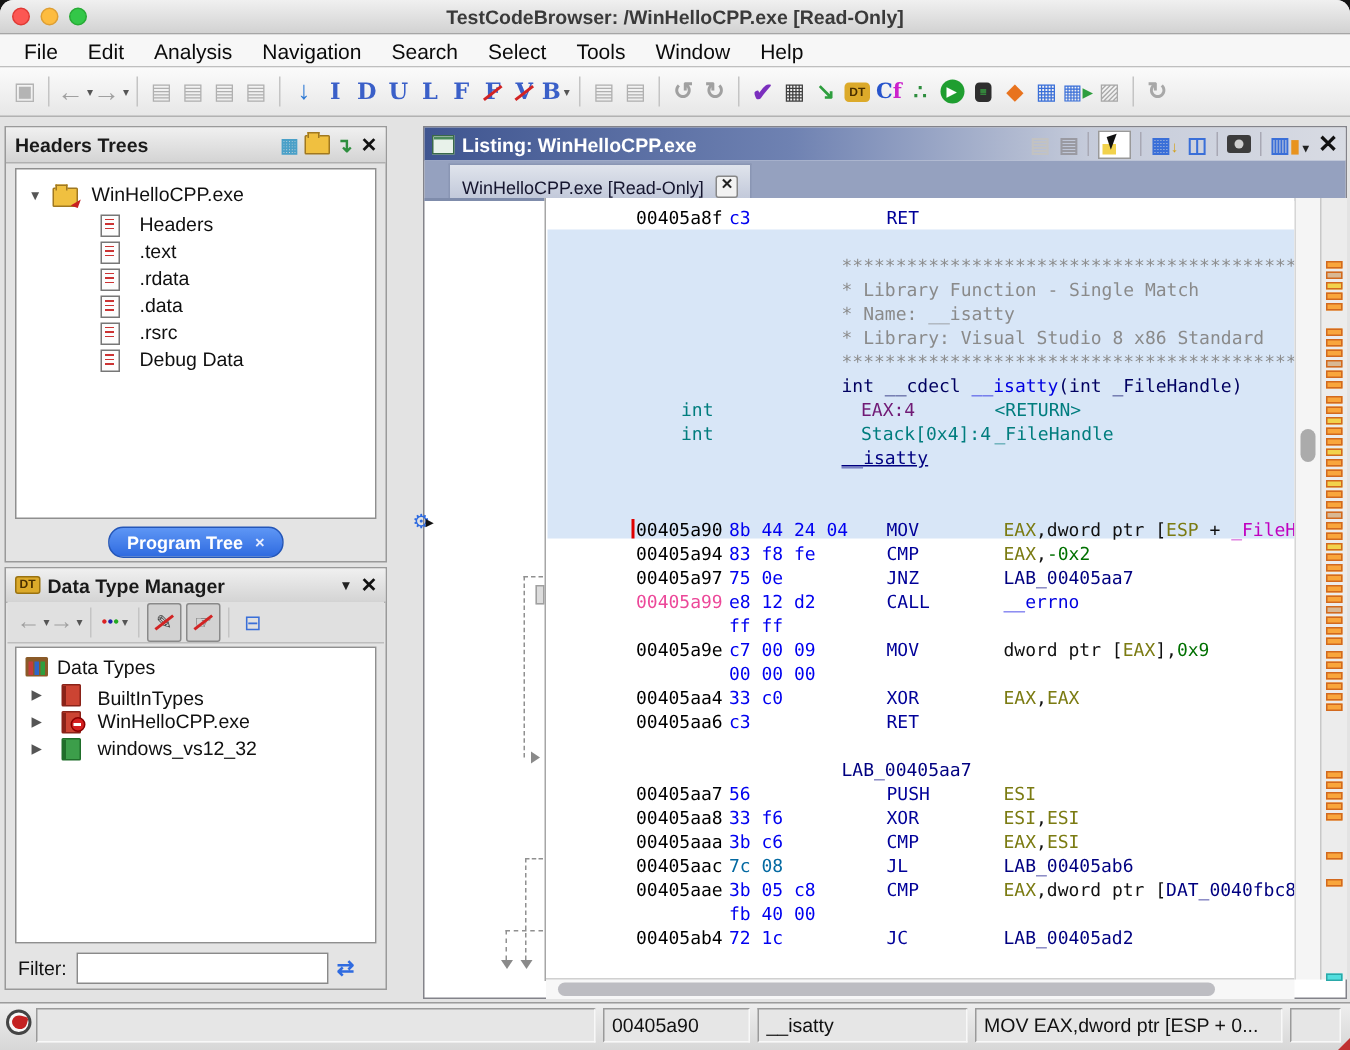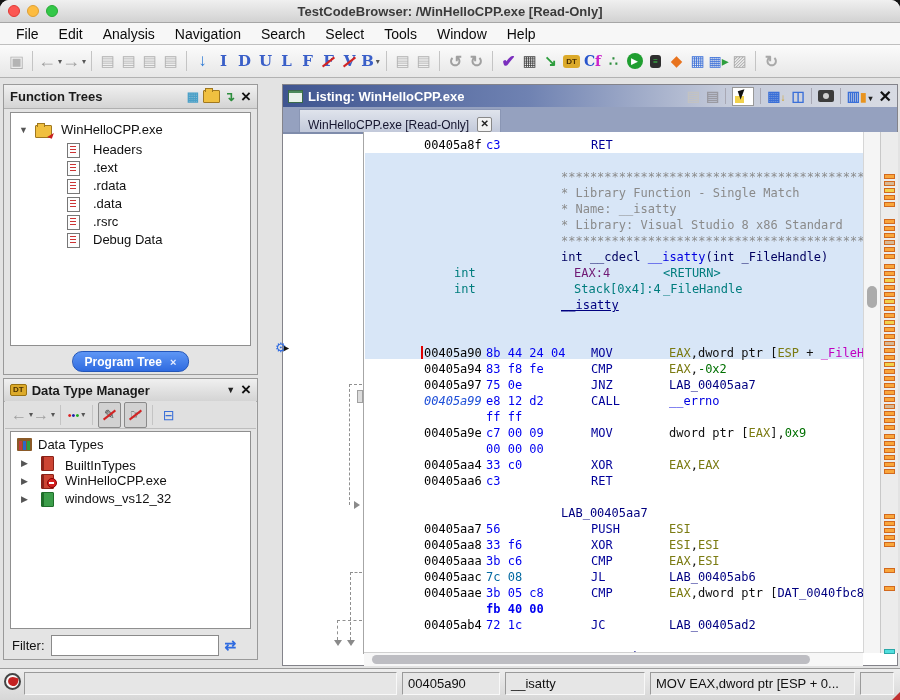--- a/index.html
+++ b/index.html
@@ -244,21 +244,21 @@
         <span style="color: rgb(168, 168, 168); font-size: 15px;">▨</span>
       </div>
       <div class="tsep"></div>
       <div class="tbtn">
         <span style="color: rgb(168, 168, 168); font-size: 16px; font-weight: bold;">↻</span>
       </div>
     </div>
 
   <div class="panel" style="left:3px;top:84px;width:255px;height:291px;">
     <div class="panel-header">
-      <span>Function Trees</span>
+      <span>Headers Trees</span>
       <span class="ph-spacer"></span>
       <span class="ph-icon" style="color:#4aa0c8;">▦</span>
       <span class="ph-icon">
           <span class="i-folder"></span>
         </span>
       <span class="ph-icon" style="color:#2e8e3e;font-weight:bold;">↴</span>
       <span class="x-btn">×</span>
     </div>
     <div class="tree-body" style="left:6px;top:27px;width:241px;height:234px;" id="pt-tree">
         <div class="trow" style="top: 8px;">
@@ -399,33 +399,33 @@
         <div class="crow" style="top: 69px;"><span class="cc" style="color: rgb(138, 138, 138);">* Name: __isatty</span></div>
         <div class="crow" style="top: 85px;"><span class="cc" style="color: rgb(138, 138, 138);">* Library: Visual Studio 8 x86 Standard</span></div>
         <div class="crow" style="top: 101px;"><span class="cc" style="color: rgb(138, 138, 138);">**************************************************************</span></div>
         <div class="crow" style="top: 117px;"><span class="cc"><span style="position: static; color: rgb(0, 0, 96);">int __cdecl </span><span style="position: static; color: rgb(0, 0, 224);">__isatty</span><span style="position: static; color: rgb(0, 0, 96);">(int _FileHandle)</span></span></div>
         <div class="crow" style="top: 133px;"><span class="p1" style="color: rgb(0, 125, 126);">int</span><span class="p2" style="color: #701a75;">EAX:4</span><span class="p3" style="color: rgb(0, 125, 126);">&lt;RETURN&gt;</span></div>
         <div class="crow" style="top: 149px;"><span class="p1" style="color: rgb(0, 125, 126);">int</span><span class="p2" style="color: rgb(0, 125, 126);">Stack[0x4]:4</span><span class="p3" style="color: rgb(0, 125, 126);">_FileHandle</span></div>
         <div class="crow" style="top: 165px;"><span class="cc" style="color: rgb(0, 0, 128); text-decoration: underline;">__isatty</span></div>
         <div class="crow" style="top: 213px;"><span class="ca" style="color: rgb(0, 0, 0);">00405a90</span><span class="cb" style="color: rgb(0, 0, 240);">8b 44 24 04</span><span class="cm" style="color: rgb(0, 0, 153);">MOV</span><span class="co"><span style="position: static; color: rgb(123, 123, 18);">EAX</span><span style="position: static; color: rgb(16, 16, 16);">,dword ptr [</span><span style="position: static; color: rgb(123, 123, 18);">ESP</span><span style="position: static; color: rgb(16, 16, 16);"> + </span><span style="position: static; color: rgb(192, 0, 192);">_FileHandle]</span></span><div class="cursor-bar"></div></div>
         <div class="crow" style="top: 229px;"><span class="ca" style="color: rgb(0, 0, 0);">00405a94</span><span class="cb" style="color: rgb(0, 0, 240);">83 f8 fe</span><span class="cm" style="color: rgb(0, 0, 153);">CMP</span><span class="co"><span style="position: static; color: rgb(123, 123, 18);">EAX</span><span style="position: static; color: rgb(16, 16, 16);">,</span><span style="position: static; color: rgb(0, 112, 0);">-0x2</span></span></div>
         <div class="crow" style="top: 245px;"><span class="ca" style="color: rgb(0, 0, 0);">00405a97</span><span class="cb" style="color: rgb(0, 0, 240);">75 0e</span><span class="cm" style="color: rgb(0, 0, 153);">JNZ</span><span class="co"><span style="position: static; color: rgb(0, 0, 128);">LAB_00405aa7</span></span></div>
-        <div class="crow" style="top: 261px;"><span class="ca" style="color: #1d4ed8; font-style: italic;">00405a99</span><span class="cb" style="color: rgb(0, 0, 240);">e8 12 d2</span><span class="cm" style="color: rgb(0, 0, 153);">CALL</span><span class="co"><span style="position: static; color: rgb(0, 0, 224);">__errno</span></span></div>
+        <div class="crow" style="top: 261px;"><span class="ca" style="color: #ec4899;">00405a99</span><span class="cb" style="color: rgb(0, 0, 240);">e8 12 d2</span><span class="cm" style="color: rgb(0, 0, 153);">CALL</span><span class="co"><span style="position: static; color: rgb(0, 0, 224);">__errno</span></span></div>
         <div class="crow" style="top: 277px;"><span class="cb" style="color: rgb(0, 0, 240);">ff ff</span></div>
         <div class="crow" style="top: 293px;"><span class="ca" style="color: rgb(0, 0, 0);">00405a9e</span><span class="cb" style="color: rgb(0, 0, 240);">c7 00 09</span><span class="cm" style="color: rgb(0, 0, 153);">MOV</span><span class="co"><span style="position: static; color: rgb(16, 16, 16);">dword ptr [</span><span style="position: static; color: rgb(123, 123, 18);">EAX</span><span style="position: static; color: rgb(16, 16, 16);">],</span><span style="position: static; color: rgb(0, 112, 0);">0x9</span></span></div>
         <div class="crow" style="top: 309px;"><span class="cb" style="color: rgb(0, 0, 240);">00 00 00</span></div>
         <div class="crow" style="top: 325px;"><span class="ca" style="color: rgb(0, 0, 0);">00405aa4</span><span class="cb" style="color: rgb(0, 0, 240);">33 c0</span><span class="cm" style="color: rgb(0, 0, 153);">XOR</span><span class="co"><span style="position: static; color: rgb(123, 123, 18);">EAX</span><span style="position: static; color: rgb(16, 16, 16);">,</span><span style="position: static; color: rgb(123, 123, 18);">EAX</span></span></div>
         <div class="crow" style="top: 341px;"><span class="ca" style="color: rgb(0, 0, 0);">00405aa6</span><span class="cb" style="color: rgb(0, 0, 240);">c3</span><span class="cm" style="color: rgb(0, 0, 153);">RET</span></div>
         <div class="crow" style="top: 373px;"><span class="cc" style="color: rgb(0, 0, 128);">LAB_00405aa7</span></div>
         <div class="crow" style="top: 389px;"><span class="ca" style="color: rgb(0, 0, 0);">00405aa7</span><span class="cb" style="color: rgb(0, 0, 240);">56</span><span class="cm" style="color: rgb(0, 0, 153);">PUSH</span><span class="co"><span style="position: static; color: rgb(123, 123, 18);">ESI</span></span></div>
         <div class="crow" style="top: 405px;"><span class="ca" style="color: rgb(0, 0, 0);">00405aa8</span><span class="cb" style="color: rgb(0, 0, 240);">33 f6</span><span class="cm" style="color: rgb(0, 0, 153);">XOR</span><span class="co"><span style="position: static; color: rgb(123, 123, 18);">ESI</span><span style="position: static; color: rgb(16, 16, 16);">,</span><span style="position: static; color: rgb(123, 123, 18);">ESI</span></span></div>
         <div class="crow" style="top: 421px;"><span class="ca" style="color: rgb(0, 0, 0);">00405aaa</span><span class="cb" style="color: rgb(0, 0, 240);">3b c6</span><span class="cm" style="color: rgb(0, 0, 153);">CMP</span><span class="co"><span style="position: static; color: rgb(123, 123, 18);">EAX</span><span style="position: static; color: rgb(16, 16, 16);">,</span><span style="position: static; color: rgb(123, 123, 18);">ESI</span></span></div>
         <div class="crow" style="top: 437px; text-decoration: underline;"><span class="ca" style="color: rgb(0, 0, 0);">00405aac</span><span class="cb" style="color: #0369a1;">7c 08</span><span class="cm" style="color: rgb(0, 0, 153);">JL</span><span class="co"><span style="position: static; color: rgb(0, 0, 128);">LAB_00405ab6</span></span></div>
         <div class="crow" style="top: 453px;"><span class="ca" style="color: rgb(0, 0, 0);">00405aae</span><span class="cb" style="color: rgb(0, 0, 240);">3b 05 c8</span><span class="cm" style="color: rgb(0, 0, 153);">CMP</span><span class="co"><span style="position: static; color: rgb(123, 123, 18);">EAX</span><span style="position: static; color: rgb(16, 16, 16);">,dword ptr [</span><span style="position: static; color: rgb(0, 0, 128);">DAT_0040fbc8</span></span></div>
-        <div class="crow" style="top: 469px; font-weight: bold;"><span class="cb" style="color: rgb(0, 0, 240);">fb 40 00</span></div>
+        <div class="crow" style="top: 469px;"><span class="cb" style="color: rgb(0, 0, 240);">fb 40 00</span></div>
         <div class="crow" style="top: 485px;"><span class="ca" style="color: rgb(0, 0, 0);">00405ab4</span><span class="cb" style="color: rgb(0, 0, 240); text-align: right;">72 1c</span><span class="cm" style="color: rgb(0, 0, 153);">JC</span><span class="co"><span style="position: static; color: rgb(0, 0, 128);">LAB_00405ad2</span></span></div>
         <div class="crow" style="top: 517px;"><span class="cc" style="color: rgb(0, 0, 128);">LAB_00405ab6</span></div>
       </div>
 
     <div class="vscroll">
       <div class="vthumb"></div>
     </div>
     <div class="markers" id="marker-margin">
         <div class="mbar" style="top: 42px; background: rgb(249, 166, 60);"></div>
         <div class="mbar" style="top: 49px; background: rgb(216, 184, 148);"></div>

